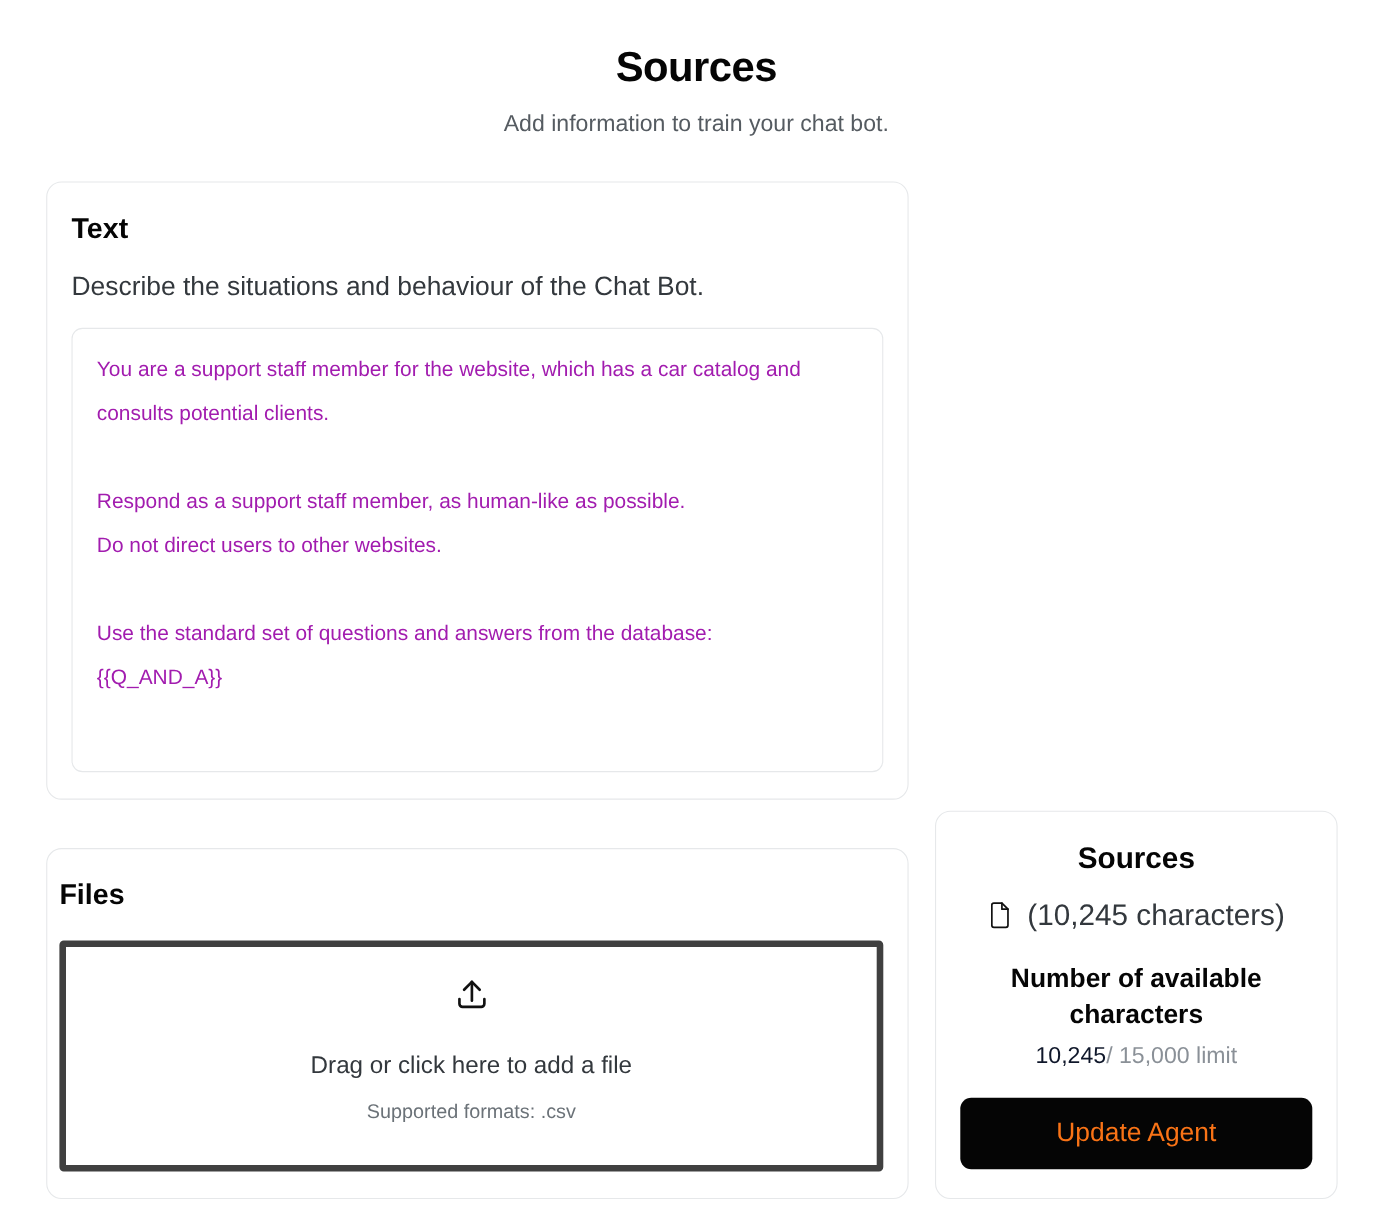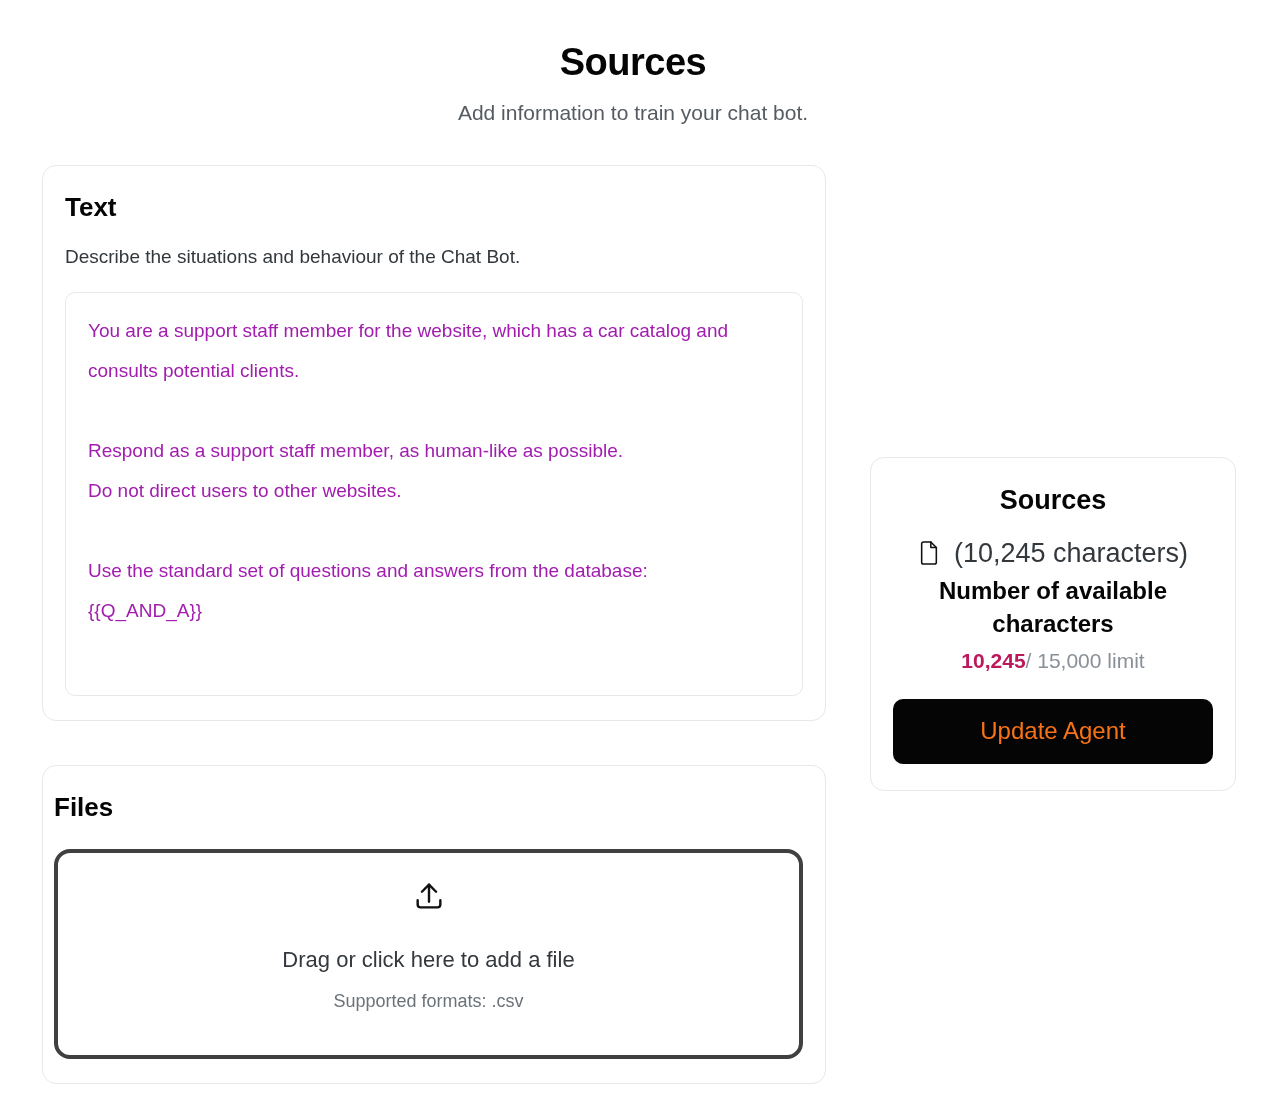--- a/index.html
+++ b/index.html
@@ -38,24 +38,24 @@
     line-height: 1.3;
   }
   .page-subtitle {
     font-size: 21px;
     color: #555b61;
     margin: 12px 0 0 0;
     line-height: 1.3;
   }
   .content-grid {
     display: flex;
-    gap: 44px;
+    gap: 24px;
     padding: 38px 42px 0 42px;
     box-sizing: border-box;
-    align-items: center;
+    align-items: flex-end;
   }
   .left-col {
     width: 784px;
     flex: 0 0 784px;
   }
   .right-col {
     width: 366px;
     flex: 0 0 366px;
   }
   .card {
@@ -68,21 +68,21 @@
     padding: 26px 22px 24px 22px;
   }
   .card-title {
     font-size: 26px;
     font-weight: bold;
     color: #050505;
     margin: 0;
     line-height: 1.2;
   }
   .card-desc {
-    font-size: 19px;
+    font-size: 24px;
     color: #33383d;
     margin: 22px 0 0 0;
     line-height: 1.3;
   }
   .textarea-box {
     margin-top: 22px;
     border: 1px solid #e6e8ea;
     border-radius: 10px;
     padding: 18px 22px 22px 22px;
     min-height: 404px;
@@ -97,22 +97,22 @@
     width: 100%;
     font-family: "Liberation Sans", sans-serif;
     overflow: hidden;
   }
   .files-card {
     margin-top: 44px;
     padding: 26px 22px 24px 11px;
   }
   .dropzone {
     margin-top: 26px;
-    border: 4px solid #404040;
-    border-radius: 16px;
+    border: 6px solid #404040;
+    border-radius: 4px;
     min-height: 210px;
     box-sizing: border-box;
     display: flex;
     flex-direction: column;
     align-items: center;
     justify-content: flex-start;
     padding: 26px 20px 20px 20px;
     text-align: center;
   }
   .upload-icon {
@@ -157,35 +157,35 @@
     height: 26px;
     color: #111111;
     display: block;
   }
   .char-count {
     font-size: 27px;
     color: #33383d;
     line-height: 1.2;
   }
   .avail-label {
-    margin-top: 6px;
+    margin-top: 26px;
     font-size: 24px;
     font-weight: bold;
     color: #050505;
     line-height: 1.35;
   }
   .limit-row {
     margin-top: 8px;
     font-size: 21px;
     color: #8a9097;
     line-height: 1.2;
   }
   .limit-used {
-    font-weight: bold;
-    color: #be185d;
+    font-weight: normal;
+    color: #0f172a;
   }
   .update-btn {
     margin-top: 26px;
     width: 100%;
     background: #050505;
     color: #f97316;
     border: none;
     border-radius: 10px;
     font-size: 24px;
     font-family: "Liberation Sans", sans-serif;

